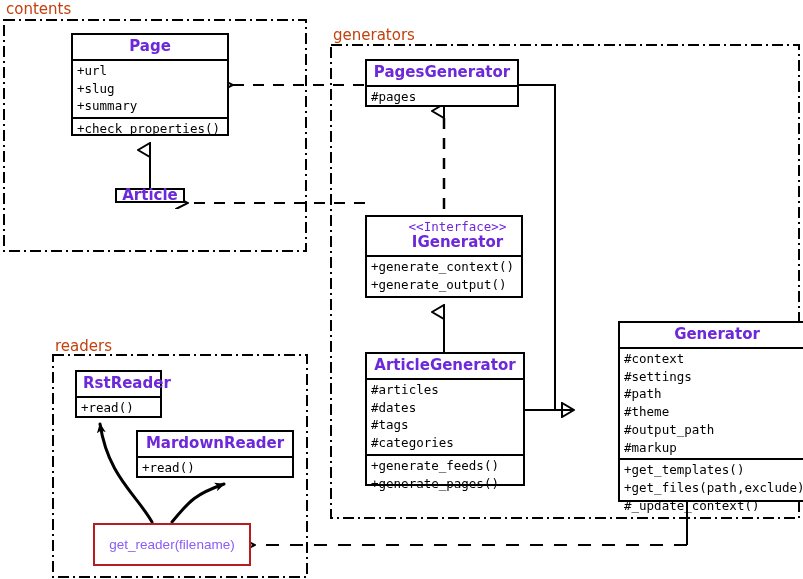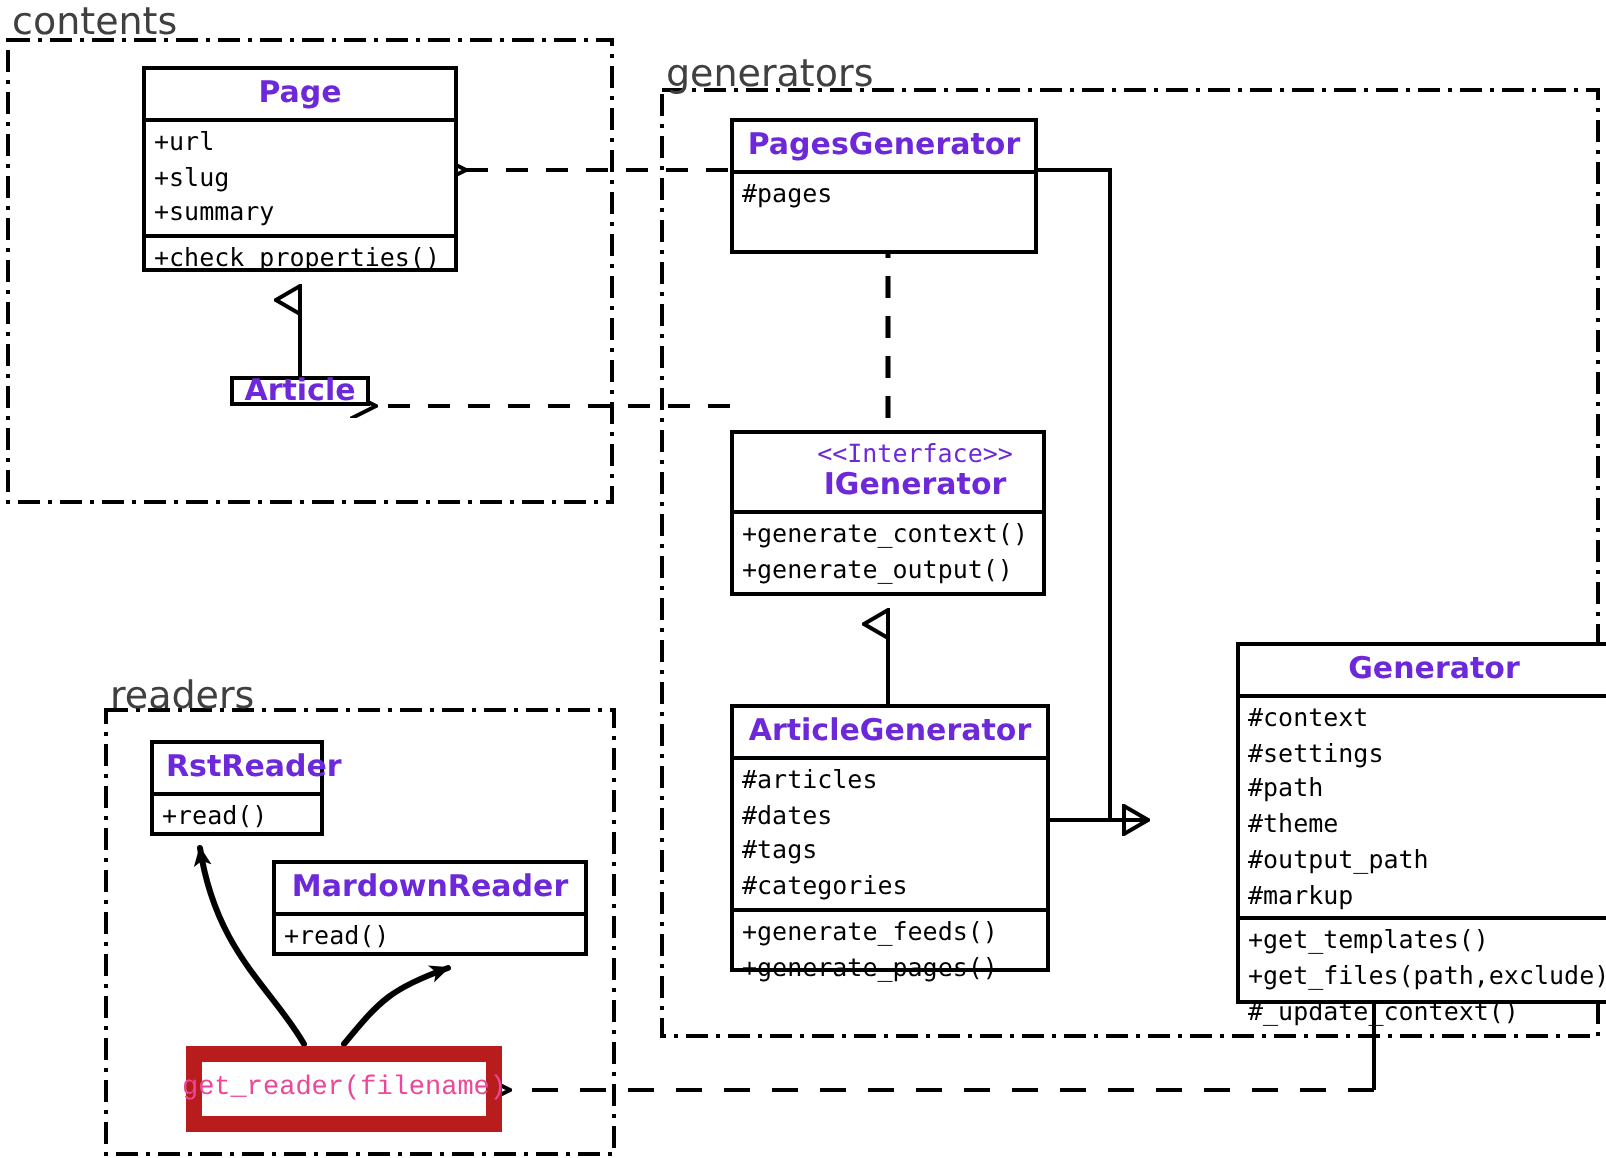--- a/index.html
+++ b/index.html
@@ -19,22 +19,22 @@
     position: absolute;
     left: 0;
     top: 0;
     width: 803px;
     height: 579px;
     pointer-events: none;
   }
   .pkg-label {
     position: absolute;
     font-family: "DejaVu Sans", sans-serif;
-    font-size: 19px;
-    color: #404040;
+    font-size: 15px;
+    color: #c2410c;
     white-space: nowrap;
     letter-spacing: 0px;
   }
   .umlbox {
     position: absolute;
     box-sizing: border-box;
     border: 2px solid #000;
     background: #ffffff;
   }
   .cls-title {
@@ -65,28 +65,28 @@
     font-family: "DejaVu Sans Mono", monospace;
     font-size: 12.5px;
     color: #000;
     line-height: 1.42;
     padding-left: 4px;
     white-space: nowrap;
   }
   .plainbox {
     position: absolute;
     box-sizing: border-box;
-    border: 8px solid #b91c1c;
+    border: 2px solid #b91c1c;
     background: #fff;
     display: flex;
     align-items: center;
     justify-content: center;
-    font-family: Liberation Mono, monospace;
+    font-family: Liberation Sans, sans-serif;
     font-size: 13.5px;
-    color: #ec4899;
+    color: #8b5cf6;
     white-space: nowrap;
   }
   .titleonly {
     display: flex;
     align-items: center;
     justify-content: center;
   }
 </style>
 </head>
 <body>
@@ -153,21 +153,21 @@
     </div>
     <div class="cls-compartment">
       <div class="cls-row">+check_properties()</div>
     </div>
   </div>
 
   <div class="umlbox titleonly" style="left:115px; top:188px; width:70px; height:15px;">
     <div class="cls-title" style="padding:0;">Article</div>
   </div>
 
-  <div class="umlbox" style="left:365px; top:59px; width:154px; height:68px;">
+  <div class="umlbox" style="left:365px; top:59px; width:154px; height:48px;">
     <div class="cls-title">PagesGenerator</div>
     <div class="cls-compartment">
       <div class="cls-row">#pages</div>
     </div>
   </div>
 
   <div class="umlbox" style="left:365px; top:215px; width:158px; height:83px;">
     <div class="cls-title" style="padding-top:3px;margin-left:27px;">
       <span class="cls-stereotype">&lt;&lt;Interface&gt;&gt;</span>
       <span>IGenerator</span>

